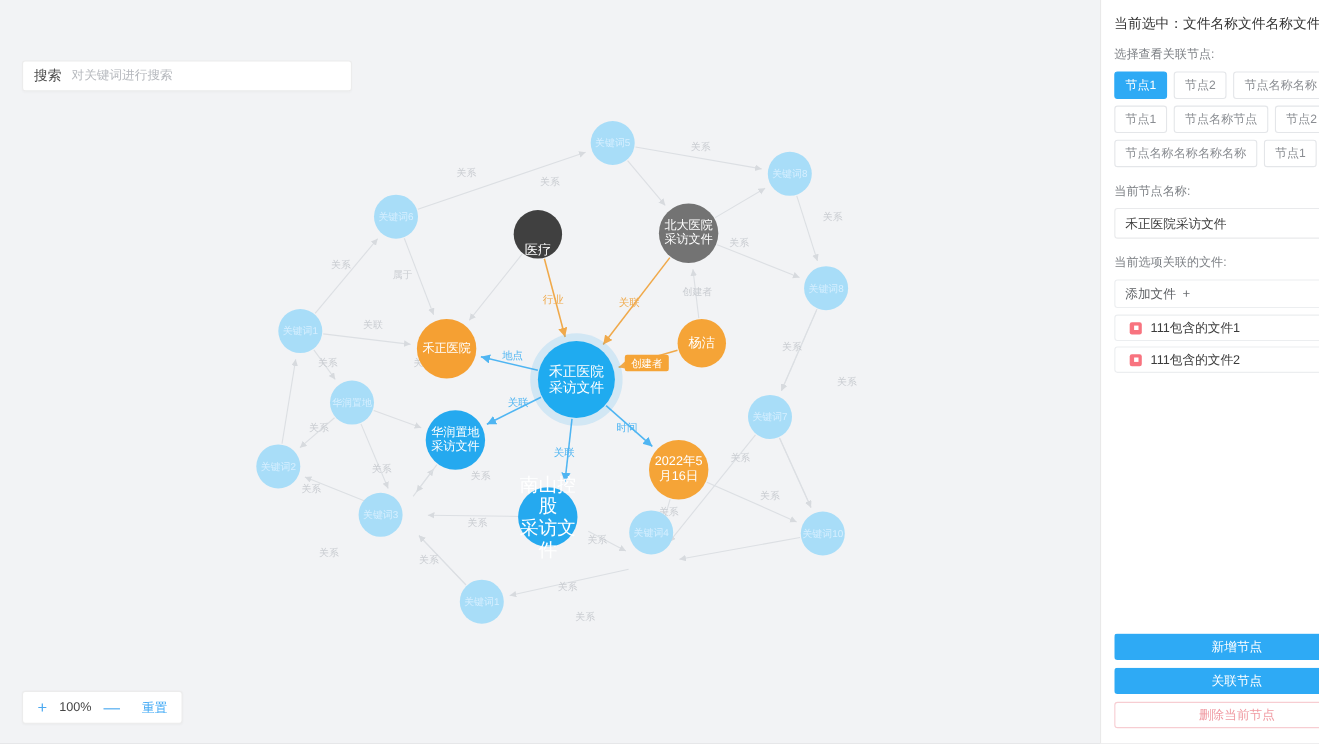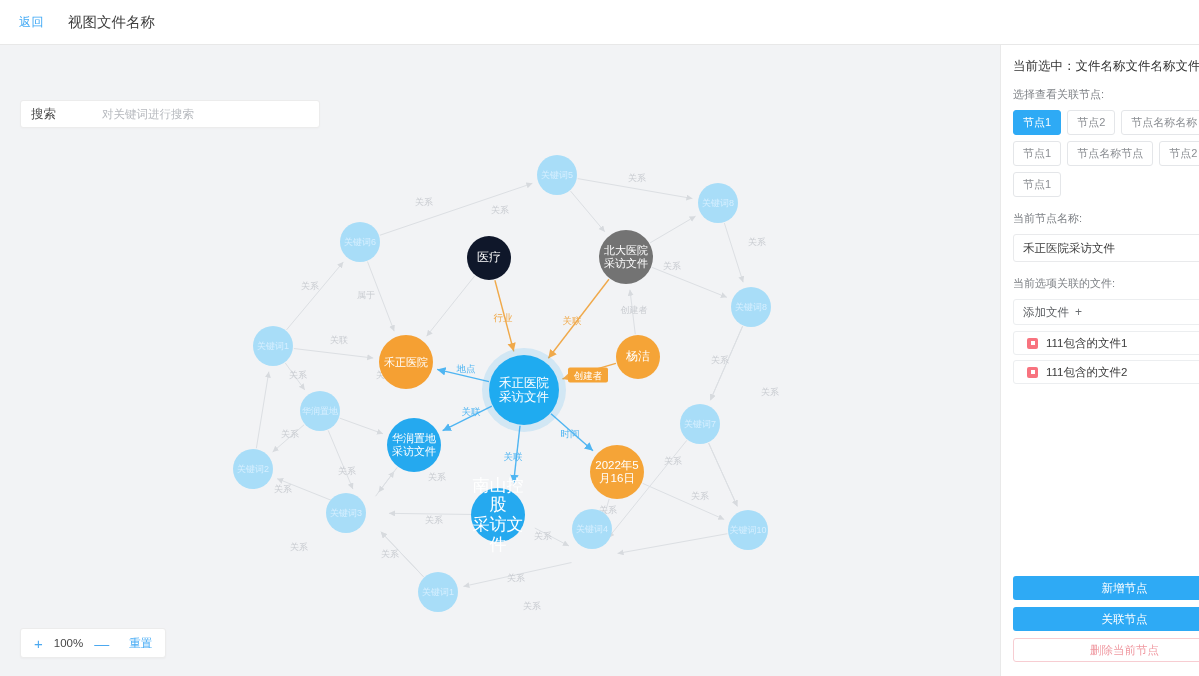--- a/index.html
+++ b/index.html
@@ -40,21 +40,20 @@
     position: relative; width: 1000px; min-width: 1000px;
     background: #f2f3f5; overflow: hidden;
   }
   .search-box {
     position: absolute; left: 20px; top: 55px;
     width: 300px; height: 28px;
     background: #fff; border: 1px solid #ececec; border-radius: 3px;
     display: flex; align-items: center; padding: 0 10px;
     box-shadow: 0 1px 2px rgba(0,0,0,.02);
     z-index: 6;
-    gap: 37px;
   }
   .search-label { font-size: 12.5px; color: #4a4a4a; margin-right: 9px; }
   .search-input {
     border: none; outline: none; font-size: 11.5px; color: #333;
     flex: 1; background: transparent;
     font-family: "Liberation Sans", sans-serif;
   }
   .search-input::placeholder { color: #b6b9be; }
 
   .graph-svg { position: absolute; left: 0; top: 0; width: 1000px; height: 631px; }
@@ -137,24 +136,20 @@
     cursor: pointer; border: 1px solid transparent;
   }
   .btn-primary { background: #2eaaf5; color: #fff; }
   .btn-danger { background: #fff; color: #f09aa2; border-color: #f7cdd2; }
 </style>
 </head>
 <body>
 
 <div id="app">
 
-  <div class="header">
-    <span class="back-link">返回</span>
-    <span class="page-title">视图文件名称</span>
-  </div>
 
   <div class="body-wrap">
 
     <div class="canvas">
 
       <div class="search-box">
         <span class="search-label">搜索</span>
         <input class="search-input" type="text" placeholder="对关键词进行搜索" style="">
       </div>
 
@@ -286,21 +281,21 @@
           </div>
           <div class="node" style="left: 599px; top: 185px; height: 54px; width: 54px; background: #737373; font-size: 11px;">
             <span>北大医院<br>采访文件</span>
           </div>
           <div class="node" style="left: 387px; top: 373px; height: 54px; width: 54px; background: rgb(37, 169, 239); font-size: 11px;">
             <span>华润置地<br>采访文件</span>
           </div>
           <div class="node" style="left: 471px; top: 443px; height: 54px; width: 54px; background: rgb(37, 169, 239); font-size: 17px;">
             <span>南山控股<br>采访文件</span>
           </div>
-          <div class="node" style="left: 467px; top: 191px; height: 44px; width: 44px; background: #0f172a; font-size: 12px;">
+          <div class="node" style="left: 467px; top: 191px; height: 44px; width: 44px; background: #404040; font-size: 12px; align-items: flex-end;">
             <span>医疗</span>
           </div>
           <div class="node" style="left: 379px; top: 290px; height: 54px; width: 54px; background: rgb(245, 160, 51); font-size: 11px;">
             <span>禾正医院</span>
           </div>
           <div class="node" style="left: 616px; top: 290px; height: 44px; width: 44px; background: rgb(245, 164, 55); font-size: 12px;">
             <span>杨洁</span>
           </div>
           <div class="node" style="left: 590px; top: 400px; height: 54px; width: 54px; background: rgb(245, 164, 55); font-size: 11.5px;">
             <span>2022年5<br>月16日</span>
@@ -318,20 +313,21 @@
     <div class="panel">
       <div class="panel-title">当前选中：文件名称文件名称文件名称...</div>
       <div class="sect-label">选择查看关联节点:</div>
       <div class="chips" id="chips">
           <div class="chip active">节点1</div>
           <div class="chip">节点2</div>
           <div class="chip">节点名称名称</div>
           <div class="chip">节点1</div>
           <div class="chip">节点名称节点</div>
           <div class="chip">节点2</div>
+          <div class="chip">节点名称名称名称名称</div>
           <div class="chip">节点1</div>
         </div>
 
       <div class="sect-label">当前节点名称:</div>
       <div class="name-field">
         <span class="nf-text">禾正医院采访文件</span>
 
       </div>
 
       <div class="sect-label">当前选项关联的文件:</div>

